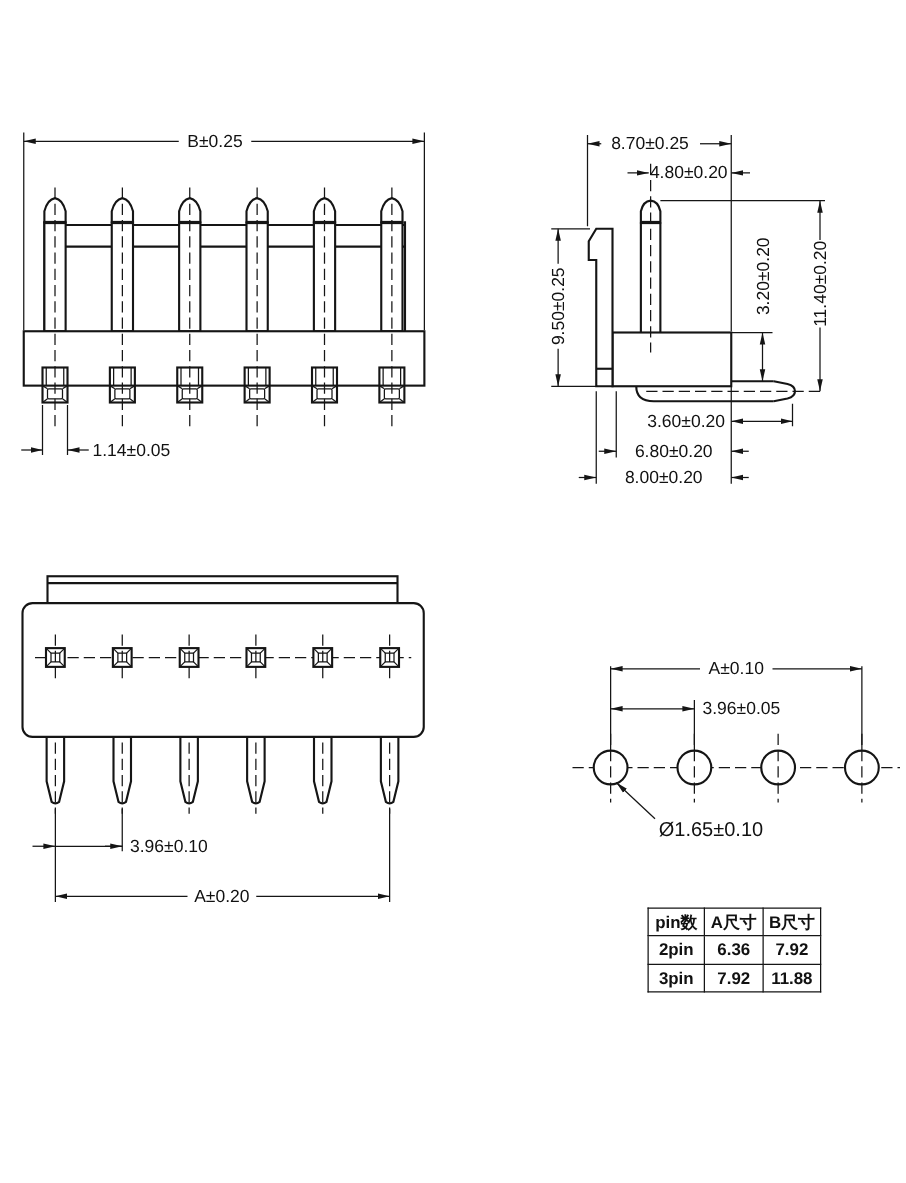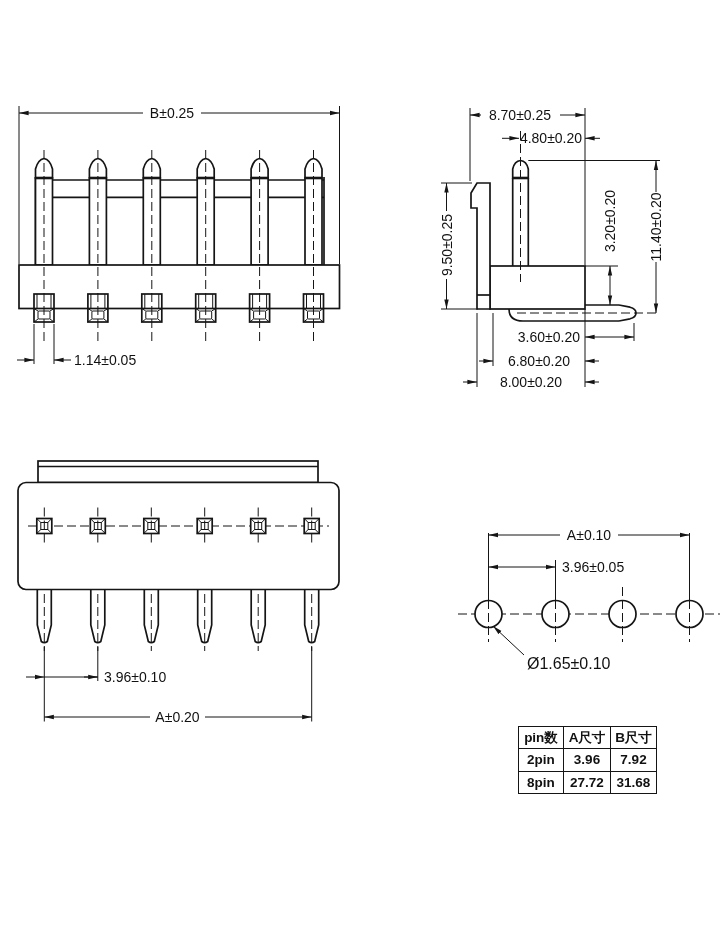--- a/index.html
+++ b/index.html
@@ -225,23 +225,23 @@
 
 <table id="size-table">
   <tbody>
         <tr>
     <th style="width:44px">pin数</th>
     <th style="width:46px">A尺寸</th>
     <th style="width:45px">B尺寸</th>
   </tr>
   <tr>
     <td>2pin</td>
-    <td>3.96</td>
+    <td>6.36</td>
     <td>7.92</td>
   </tr>
   <tr>
-    <td>8pin</td>
-    <td>27.72</td>
-    <td>31.68</td>
+    <td>3pin</td>
+    <td>7.92</td>
+    <td>11.88</td>
   </tr>
 </tbody>
     </table>
 </div>
 
 </body></html>

